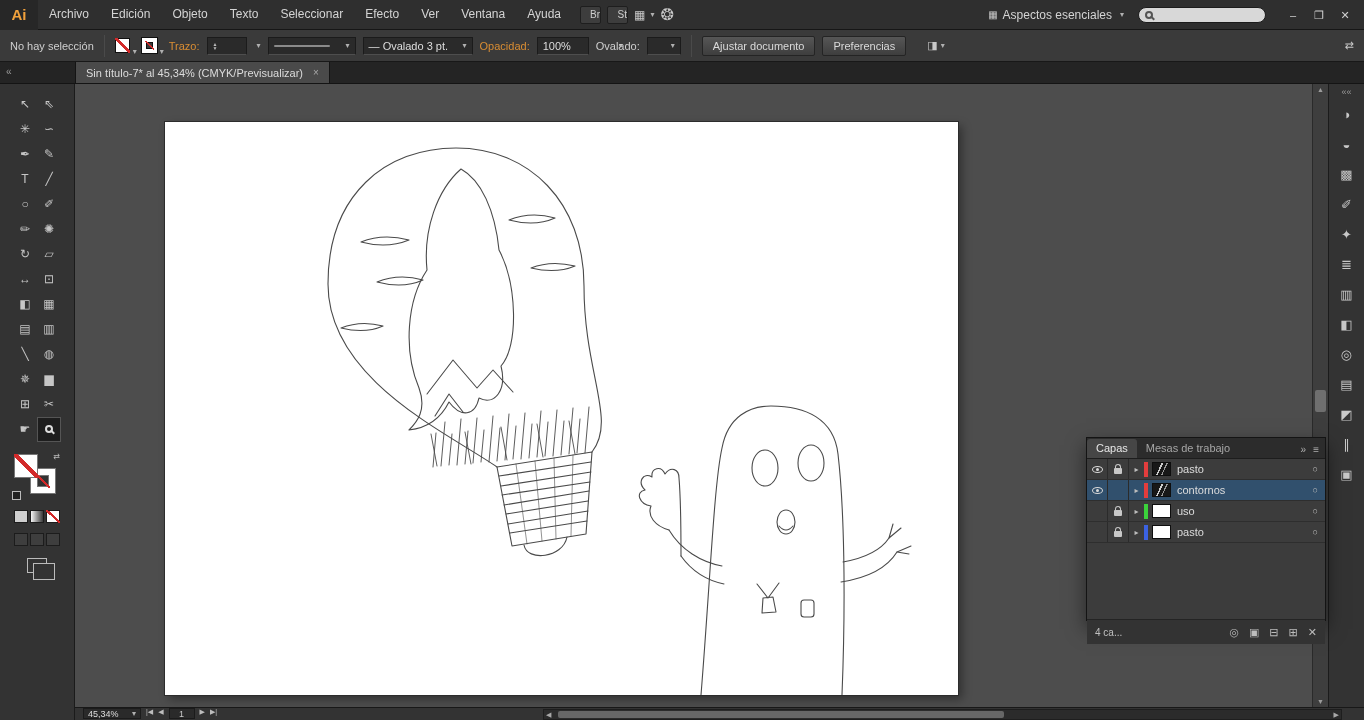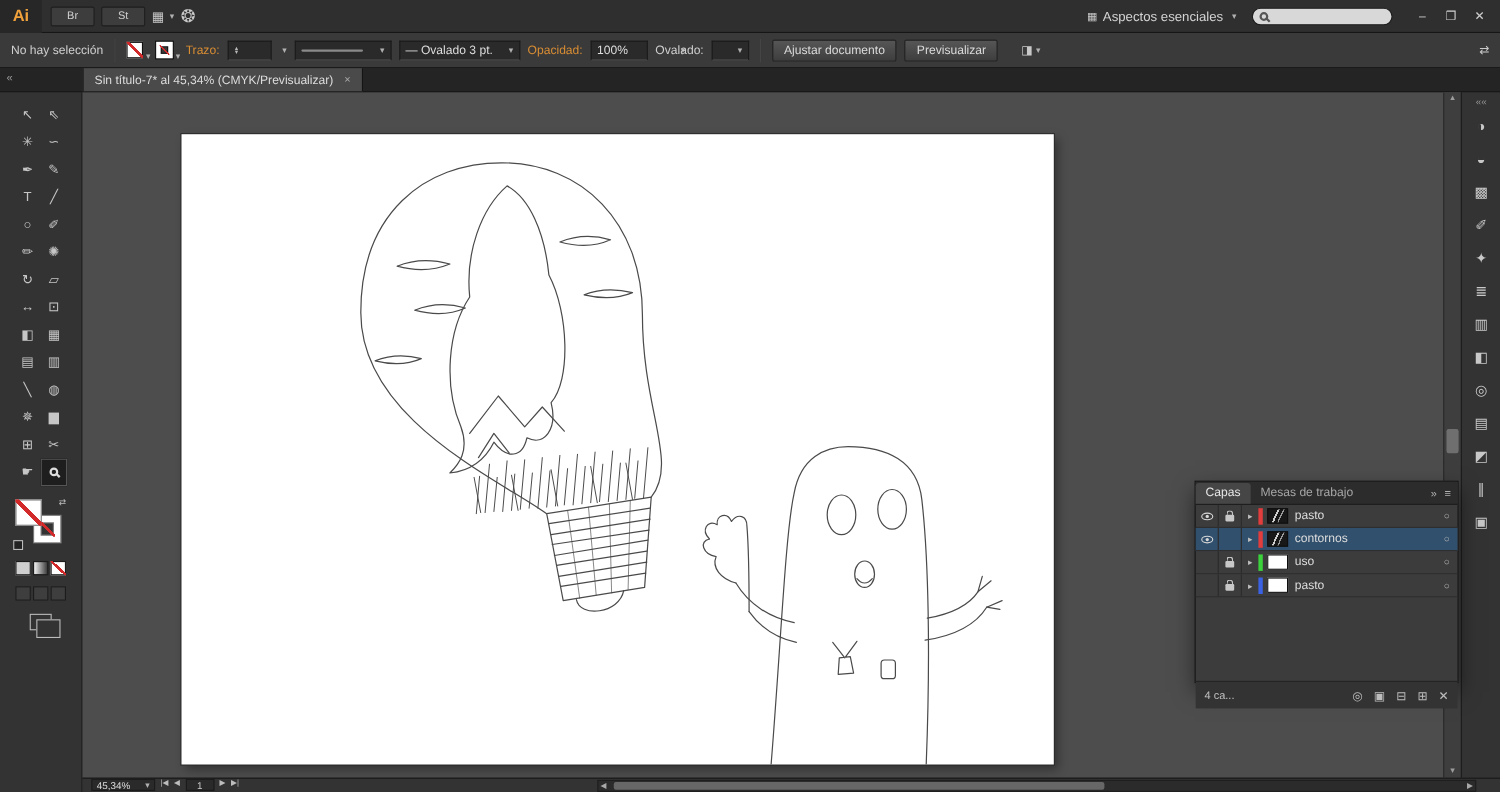--- a/index.html
+++ b/index.html
@@ -6,21 +6,21 @@
   html,body { width:1364px; height:720px; overflow:hidden; background:#333;
     font-family:"Liberation Sans", sans-serif; }
   .app { position:relative; width:1364px; height:720px; background:#333; }
 
   
   .menubar { height:30px; display:flex; align-items:center; background:#2f2f2f; border-bottom:1px solid #161616; }
   .ai-logo { width:38px; height:30px; line-height:30px; text-align:center; color:#f1a13c; font-weight:bold; font-size:15px; background:#272727; }
   .menus { display:flex; }
   .menu-item { padding:0 11px; font-size:12px; color:#d4d4d4; line-height:29px; cursor:default; }
   .mb-icons { display:flex; align-items:center; margin-left:8px; gap:6px; }
-  .mb-sq { width:40px; height:18px; background:#3d3d3d; border:1px solid #1e1e1e; color:#cfcfcf; font-size:10px; border-radius:2px; text-align:center; line-height:16px; }
+  .mb-sq { width:21px; height:18px; background:#3d3d3d; border:1px solid #1e1e1e; color:#cfcfcf; font-size:10px; border-radius:2px; text-align:right; line-height:16px; }
   .mb-ic { display:flex; align-items:center; color:#c8c8c8; font-size:12px; gap:2px; }
   .mb-right { margin-left:auto; display:flex; align-items:center; gap:14px; padding-right:6px; }
   .workspace { color:#d4d4d4; font-size:12px; display:flex; gap:5px; align-items:center; }
   .searchbox { width:128px; height:16px; border-radius:8px; background:#d8d8d8; border:1px solid #1c1c1c; display:flex; align-items:center; padding:0 6px; gap:4px; }
   .searchbox input { border:none; outline:none; background:transparent; width:100px; font-size:10px; color:#333; }
   .winbtns { display:flex; }
   .winbtns span { width:26px; text-align:center; color:#cfcfcf; font-size:11px; line-height:30px; }
   .dd { color:#b0b0b0; font-size:8px; margin-left:3px; }
   .gl { color:#c8c8c8; }
 
@@ -111,20 +111,31 @@
   .hthumb { position:absolute; left:3px; width:56%; top:1px; bottom:1px; background:#676767; border-radius:2px; }
   .hs-arr { position:absolute; top:0; font-size:7px; color:#a8a8a8; line-height:10px; }
 </style>
 </head>
 <body>
 
 <div class="app">
 
   <div class="menubar">
     <div class="ai-logo">Ai</div>
+    <nav class="menus" id="menus">
+        <span class="menu-item">Archivo</span>
+        <span class="menu-item">Edición</span>
+        <span class="menu-item">Objeto</span>
+        <span class="menu-item">Texto</span>
+        <span class="menu-item">Seleccionar</span>
+        <span class="menu-item">Efecto</span>
+        <span class="menu-item">Ver</span>
+        <span class="menu-item">Ventana</span>
+        <span class="menu-item">Ayuda</span>
+      </nav>
     <div class="mb-icons">
       <span class="mb-sq">Br</span>
       <span class="mb-sq">St</span>
       <span class="mb-ic">
           <span class="gl">▦</span>
           <span class="dd">▾</span>
         </span>
       <span class="gl">❂</span>
     </div>
     <div class="mb-right">
@@ -173,21 +184,21 @@
     <span class="well" style="width:52px;gap:48px;">
         <span>100%</span>
         <span class="dd" style="margin-left:auto;">▾</span>
       </span>
     <span>Ovalado:</span>
     <span class="well" style="width:34px;">
         <span class="dd" style="margin-left:auto;">▾</span>
       </span>
     <span class="vsep"></span>
     <span class="btn">Ajustar documento</span>
-    <span class="btn">Previsualizar</span>
+    <span class="btn">Preferencias</span>
     <span style="margin-left:14px;display:flex;align-items:center;">
         <span class="gl">◨</span>
         <span class="dd">▾</span>
       </span>
     <span style="margin-left:auto;" class="gl">⇄</span>
   </div>
 
   <div class="tabbar">
     <span class="collapse-tools">«</span>
     <div class="doc-tab">

